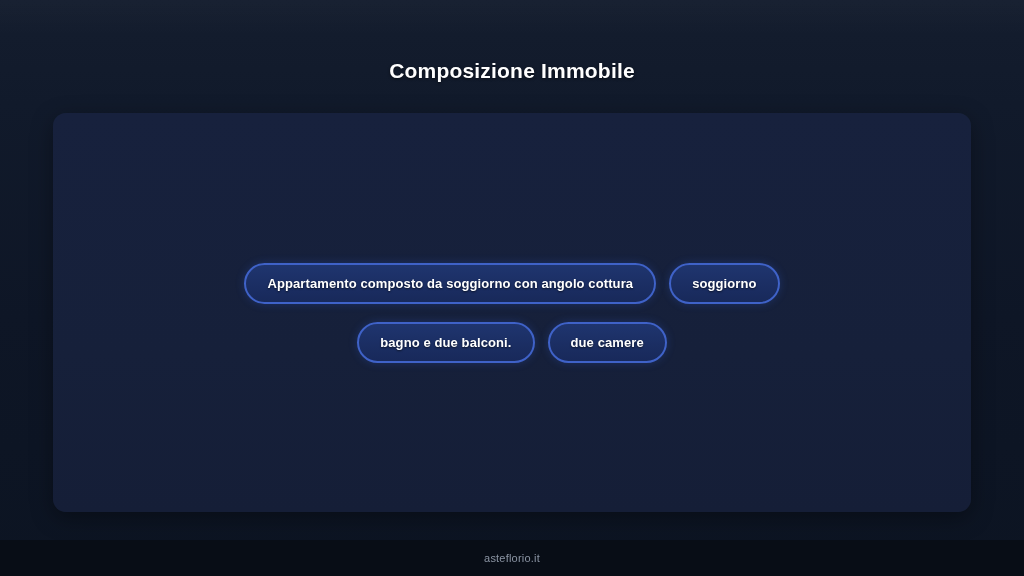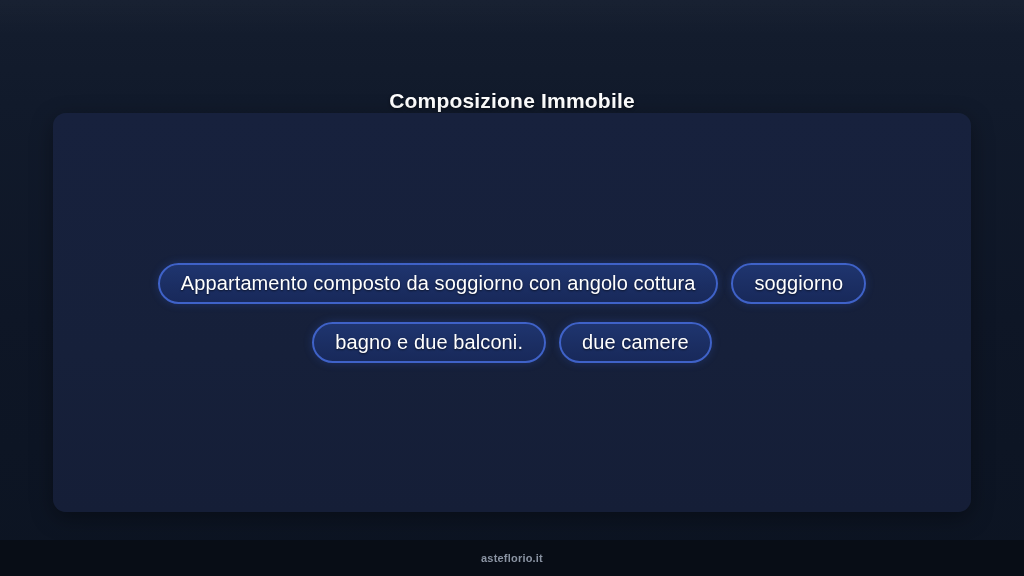--- a/index.html
+++ b/index.html
@@ -30,21 +30,21 @@
   .slide::before {
     content: "";
     position: absolute;
     left: 0; right: 0; top: 0;
     height: 36px;
     background: linear-gradient(180deg, rgba(255,255,255,0.018), rgba(255,255,255,0));
     pointer-events: none;
   }
 
   .slide-title {
-    margin-top: 89px;
+    margin-top: 59px;
     font-size: 21px;
     font-weight: bold;
     color: #ffffff;
     letter-spacing: 0.2px;
     text-align: center;
     text-shadow: 0 1px 3px rgba(0,0,0,0.55);
   }
 
   .card {
     position: absolute;
@@ -83,43 +83,43 @@
     display: inline-flex;
     align-items: center;
     justify-content: center;
     height: 41px;
     padding: 0 21px;
     box-sizing: border-box;
     border-radius: 21px;
     border: 2px solid #3f62c8;
     background: linear-gradient(180deg, #1f356f 0%, #1b2e63 55%, #18295a 100%);
     color: #ffffff;
-    font-size: 20px;
-    font-weight: normal;
+    font-size: 13px;
+    font-weight: bold;
     white-space: nowrap;
     letter-spacing: 0.1px;
     text-shadow: 0 1px 2px rgba(0,0,0,0.6);
     box-shadow: 0 0 9px rgba(50,90,200,0.30);
   }
 
   .footer-bar {
     position: absolute;
     left: 0;
     right: 0;
     bottom: 0;
     height: 36px;
     background: #080d16;
     display: flex;
     align-items: center;
     justify-content: center;
   }
 
   .footer-text {
     font-size: 11px;
-    font-weight: bold;
+    font-weight: normal;
     color: #8b94a3;
     letter-spacing: 0.2px;
   }
 </style>
 </head>
 <body>
 
 <div class="slide">
 
   <div class="slide-title">Composizione Immobile</div>

